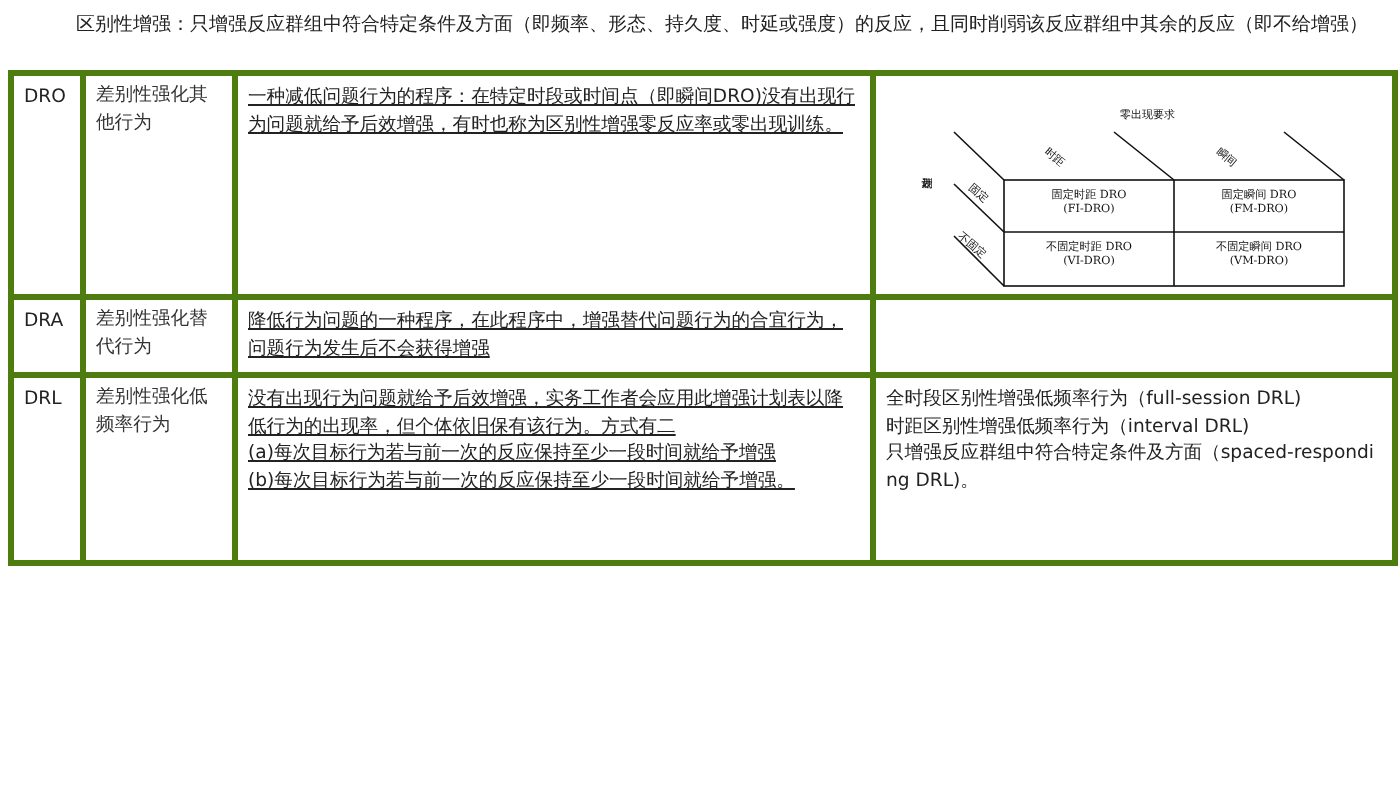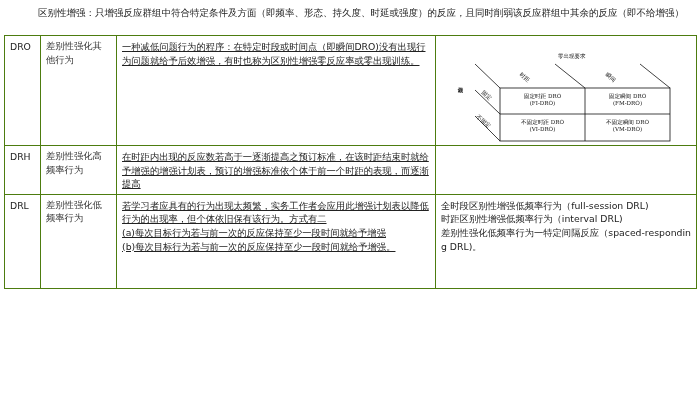--- a/index.html
+++ b/index.html
@@ -11,21 +11,21 @@
   .heading {
     position: absolute; left: 6px; top: 6px;
     font-size: 9.5px; line-height: 14px; white-space: nowrap; color: #222; margin-left: 32px;
   }
   table.main {
     position: absolute; left: 4px; top: 35px;
     width: 692px; border-collapse: collapse; table-layout: fixed;
     font-size: 9.3px; line-height: 13.6px;
   }
   table.main td {
-    border: 1px solid #4d7c0f; vertical-align: top;
+    border: 3px solid #4d7c0f; vertical-align: top;
     padding: 4px 5px 3px 5px; word-break: break-all;
   }
   td.abbr { color: #222; }
   td.name { color: #333; font-family: Liberation Serif, serif; }
   td.desc { color: #222; text-decoration: underline; }
   td.note { color: #222; padding: 6px 5px 3px 5px; }
   .line { display: block; }
   
   .diagram { position: relative; width: 250px; height: 100px; margin: 2px 0 0 4px; }
   .diagram svg { position: absolute; left: 0; top: 0; }
@@ -89,39 +89,39 @@
           </div>
           <div class="cell-label" style="left:140px;top:77px;width:85px;">
             <span class="line">不固定瞬间 DRO</span>
             <span class="line">(VM-DRO)</span>
           </div>
         </div>
       </td>
     </tr>
 
 
-
-
-    <tr style="height:42px">
-      <td class="abbr">DRH</td>
-      <td class="name">差别性强化高频率行为</td>
+    <tr style="height:39px">
+      <td class="abbr">DRA</td>
+      <td class="name">差别性强化替代行为</td>
       <td class="desc">
-        <span class="line">在时距内出现的反应数若高于一逐渐提高之预订标准，在该时距结束时就给予增强的增强计划表，预订的增强标准依个体于前一个时距的表现，而逐渐提高</span>
+        <span class="line">降低行为问题的一种程序，在此程序中，增强替代问题行为的合宜行为，问题行为发生后不会获得增强</span>
       </td>
       <td class="note"></td>
     </tr>
+
+
 
     <tr style="height:94px">
       <td class="abbr">DRL</td>
       <td class="name">差别性强化低频率行为</td>
       <td class="desc">
-        <span class="line">若学习者应具有的行为出现太频繁，实务工作者会应用此增强计划表以降低行为的出现率，但个体依旧保有该行为。方式有二</span>
+        <span class="line">没有出现行为问题就给予后效增强，实务工作者会应用此增强计划表以降低行为的出现率，但个体依旧保有该行为。方式有二</span>
         <span class="line">(a)每次目标行为若与前一次的反应保持至少一段时间就给予增强</span>
         <span class="line">(b)每次目标行为若与前一次的反应保持至少一段时间就给予增强。</span>
       </td>
       <td class="note">
         <span class="line">全时段区别性增强低频率行为（full-session DRL)</span>
         <span class="line">时距区别性增强低频率行为（interval DRL)</span>
-        <span class="line">差别性强化低频率行为一特定间隔反应（spaced-responding DRL)。</span>
+        <span class="line">只增强反应群组中符合特定条件及方面（spaced-responding DRL)。</span>
       </td>
     </tr>
   </tbody>
 </table>
 
 </body></html>

